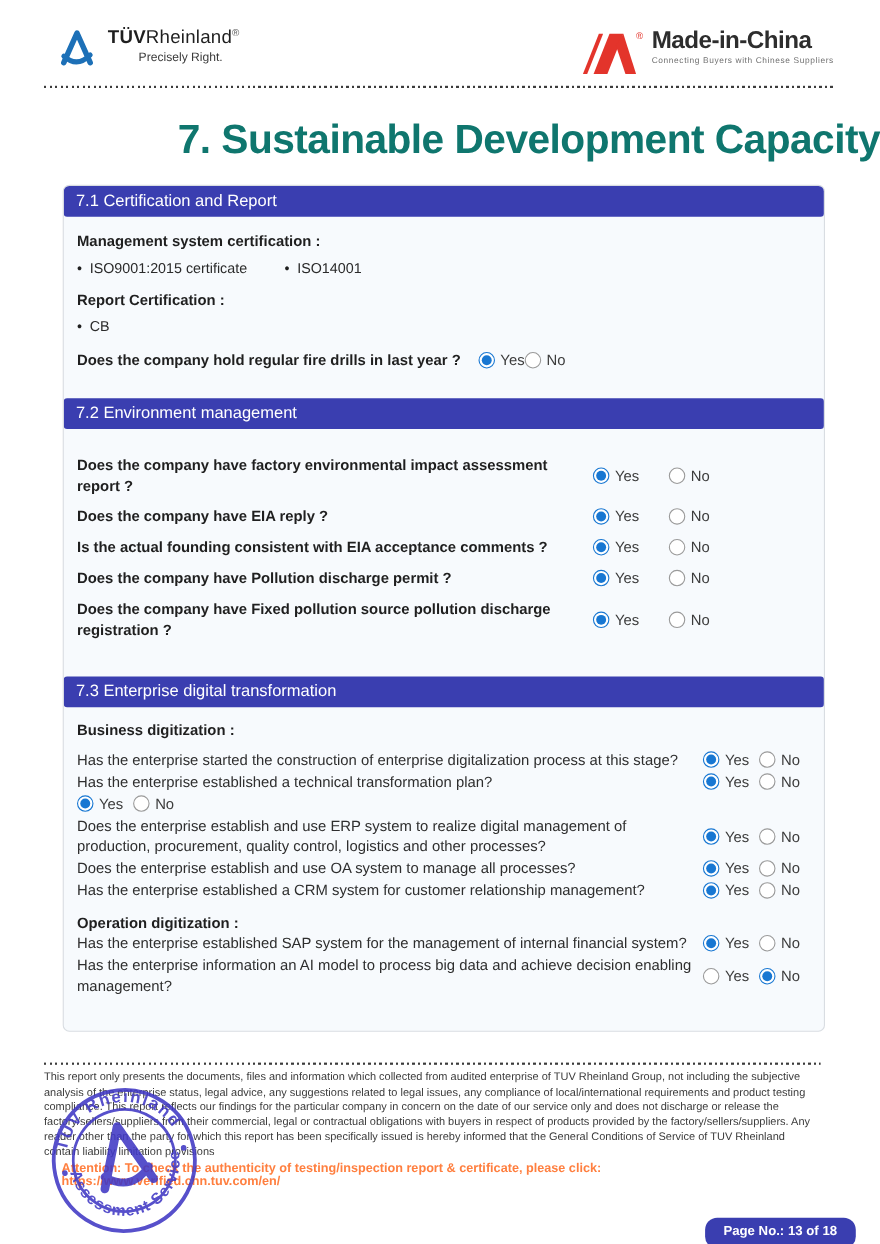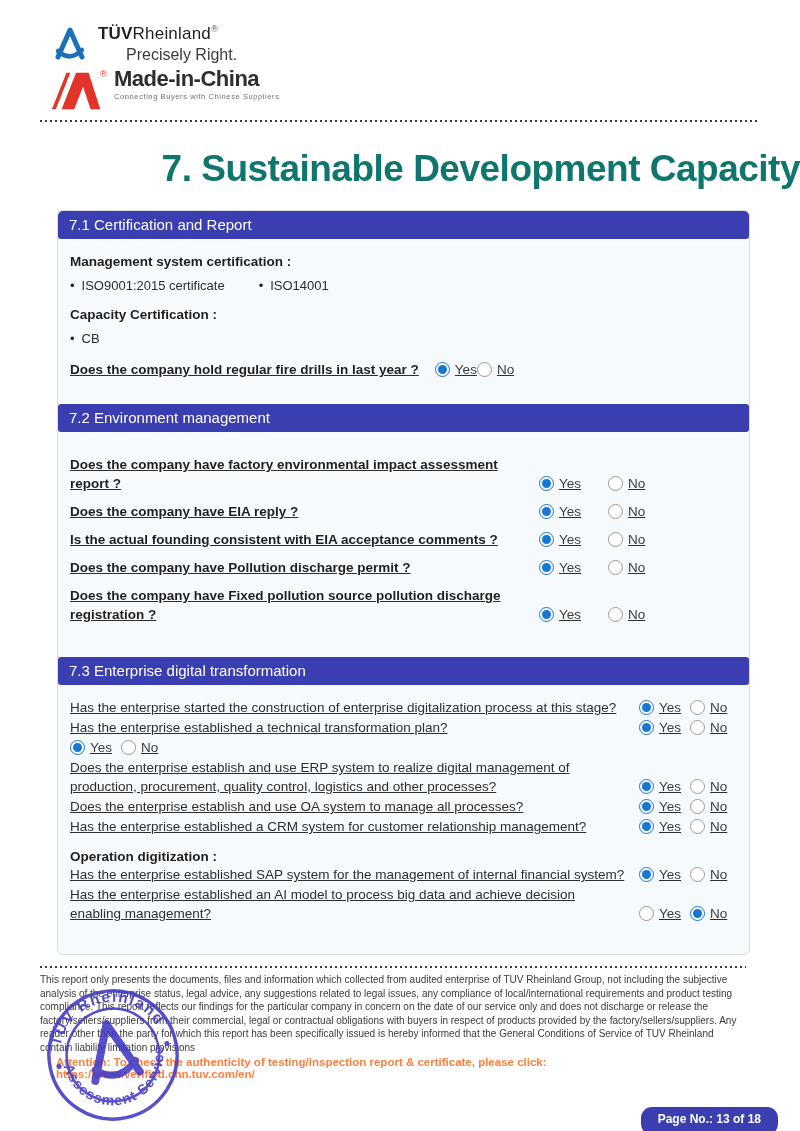--- a/index.html
+++ b/index.html
@@ -5,46 +5,46 @@
   :root{
     --bar:#3a3eb0; --secbg:#f7fafd; --secborder:#d9dde2; --radio:#1877d2;
     --attn:#ff7f3f; --stamp:#4038c4; --badge:#3a3eb0;
   }
   *{margin:0;padding:0;box-sizing:border-box;}
   html,body{background:#fff;}
   body{font-family:"Liberation Sans",sans-serif;color:#2e2e2e;}
   .page{position:relative;width:800px;height:1131px;background:#fff;overflow:hidden;}
 
   
-  .header{display:flex;justify-content:space-between;align-items:flex-start;padding:24px 42px 6px 50px;flex-direction:column;}
+  .header{display:flex;justify-content:space-between;align-items:flex-start;padding:24px 42px 6px 50px;}
   .tuv-logo{display:flex;gap:8px;align-items:flex-start;}
   .tuv-text .brand{font-size:17px;color:#1f1f1f;letter-spacing:.2px;}
   .tuv-text .brand b{font-weight:700;}
   .tuv-text .reg{font-size:9px;vertical-align:super;color:#555;}
-  .tuv-text .tagline{font-size:16px;color:#3a3a3a;margin-top:2px;padding-left:28px;}
+  .tuv-text .tagline{font-size:11px;color:#3a3a3a;margin-top:2px;padding-left:28px;}
   .mic-logo{display:flex;gap:6px;align-items:flex-start;margin-top:2px;}
   .mic-text .brand{font-size:22px;font-weight:700;color:#2d2d2d;letter-spacing:-.5px;line-height:1;}
   .mic-text .tagline{font-size:7.6px;color:#707070;letter-spacing:.55px;margin-top:2px;}
 
   .dotted{height:2px;background-image:repeating-linear-gradient(90deg,#3c3c3c 0 2px,transparent 2px 5px);}
   .sep-top{margin:0 40px;}
 
   
   .page-title{text-align:right;font-size:37px;font-weight:700;color:#0f766e;margin:26px 0 20px;letter-spacing:-.5px;}
 
   
   .main-box{margin:0 50px 0 57px;width:693px;border:1px solid var(--secborder);background:var(--secbg);border-radius:6px;overflow:hidden;}
   .sec-bar{background:var(--bar);color:#fff;font-size:15px;font-weight:400;height:28px;line-height:28px;padding-left:11px;border-radius:3px;}
   .sec-body{padding:14px 12px 16px;}
   .blk-label{font-weight:700;font-size:13.5px;color:#1f1f1f;margin:0 0 9px;}
   .bullets{display:flex;gap:34px;font-size:13px;color:#2b2b2b;margin:0 0 14px;}
   .bullet-item{display:inline-flex;gap:7px;align-items:center;}
   .bullet-item .dot{font-size:13px;color:#1f1f1f;}
 
-  .q-row{display:flex;align-items:flex-end;font-size:13.5px;line-height:19px;color:#2e2e2e;text-decoration:underline;}
+  .q-row{display:flex;align-items:center;font-size:13.5px;line-height:19px;color:#2e2e2e;}
   .q-row.bold .q-text{font-weight:700;color:#1f1f1f;}
   .q-row .q-text{flex:1;padding-right:10px;}
   .q-row.inline{display:flex;}
   .q-row.inline .q-text{flex:0 0 auto;padding-right:16px;}
   .radios{display:flex;align-items:flex-start;flex:0 0 auto;}
   .opt{display:inline-flex;align-items:center;gap:5px;color:#3c3c3c;}
   .radio{width:15px;height:15px;border-radius:50%;border:1.5px solid #9a9a9a;background:#fff;display:inline-block;position:relative;flex:0 0 auto;}
   .radio.selected{border-color:var(--radio);}
   .radio.selected::after{content:"";position:absolute;inset:2px;border-radius:50%;background:var(--radio);}
 
@@ -109,21 +109,21 @@
           <div class="bullets">
             <span class="bullet-item">
               <span class="dot">•</span>
               <span>ISO9001:2015 certificate</span>
             </span>
             <span class="bullet-item">
               <span class="dot">•</span>
               <span>ISO14001</span>
             </span>
           </div>
-          <div class="blk-label">Capacity Certification :</div>
+          <div class="blk-label">Report Certification :</div>
           <div class="bullets">
             <span class="bullet-item">
               <span class="dot">•</span>
               <span>CB</span>
             </span>
           </div>
           <div class="q-row inline bold">
             <span class="q-text">Does the company hold regular fire drills in last year ?</span>
             <span class="radios">
               <span class="opt">
@@ -204,20 +204,21 @@
                 <span class="radio"></span>
                 <span class="opt-label">No</span>
               </span>
             </span>
           </div>
         </div>
       </section>
       <section class="section sec3">
         <div class="sec-bar">7.3 Enterprise digital transformation</div>
         <div class="sec-body">
+          <div class="blk-label">Business digitization :</div>
           <div class="q-row">
             <span class="q-text">Has the enterprise started the construction of enterprise digitalization process at this stage?</span>
             <span class="radios">
               <span class="opt">
                 <span class="radio selected"></span>
                 <span class="opt-label">Yes</span>
               </span>
               <span class="opt">
                 <span class="radio"></span>
                 <span class="opt-label">No</span>
@@ -296,21 +297,21 @@
                 <span class="radio selected"></span>
                 <span class="opt-label">Yes</span>
               </span>
               <span class="opt">
                 <span class="radio"></span>
                 <span class="opt-label">No</span>
               </span>
             </span>
           </div>
           <div class="q-row">
-            <span class="q-text">Has the enterprise established an AI model to process big data and achieve decision enabling management?</span>
+            <span class="q-text">Has the enterprise information an AI model to process big data and achieve decision enabling management?</span>
             <span class="radios">
               <span class="opt">
                 <span class="radio"></span>
                 <span class="opt-label">Yes</span>
               </span>
               <span class="opt">
                 <span class="radio selected"></span>
                 <span class="opt-label">No</span>
               </span>
             </span>

